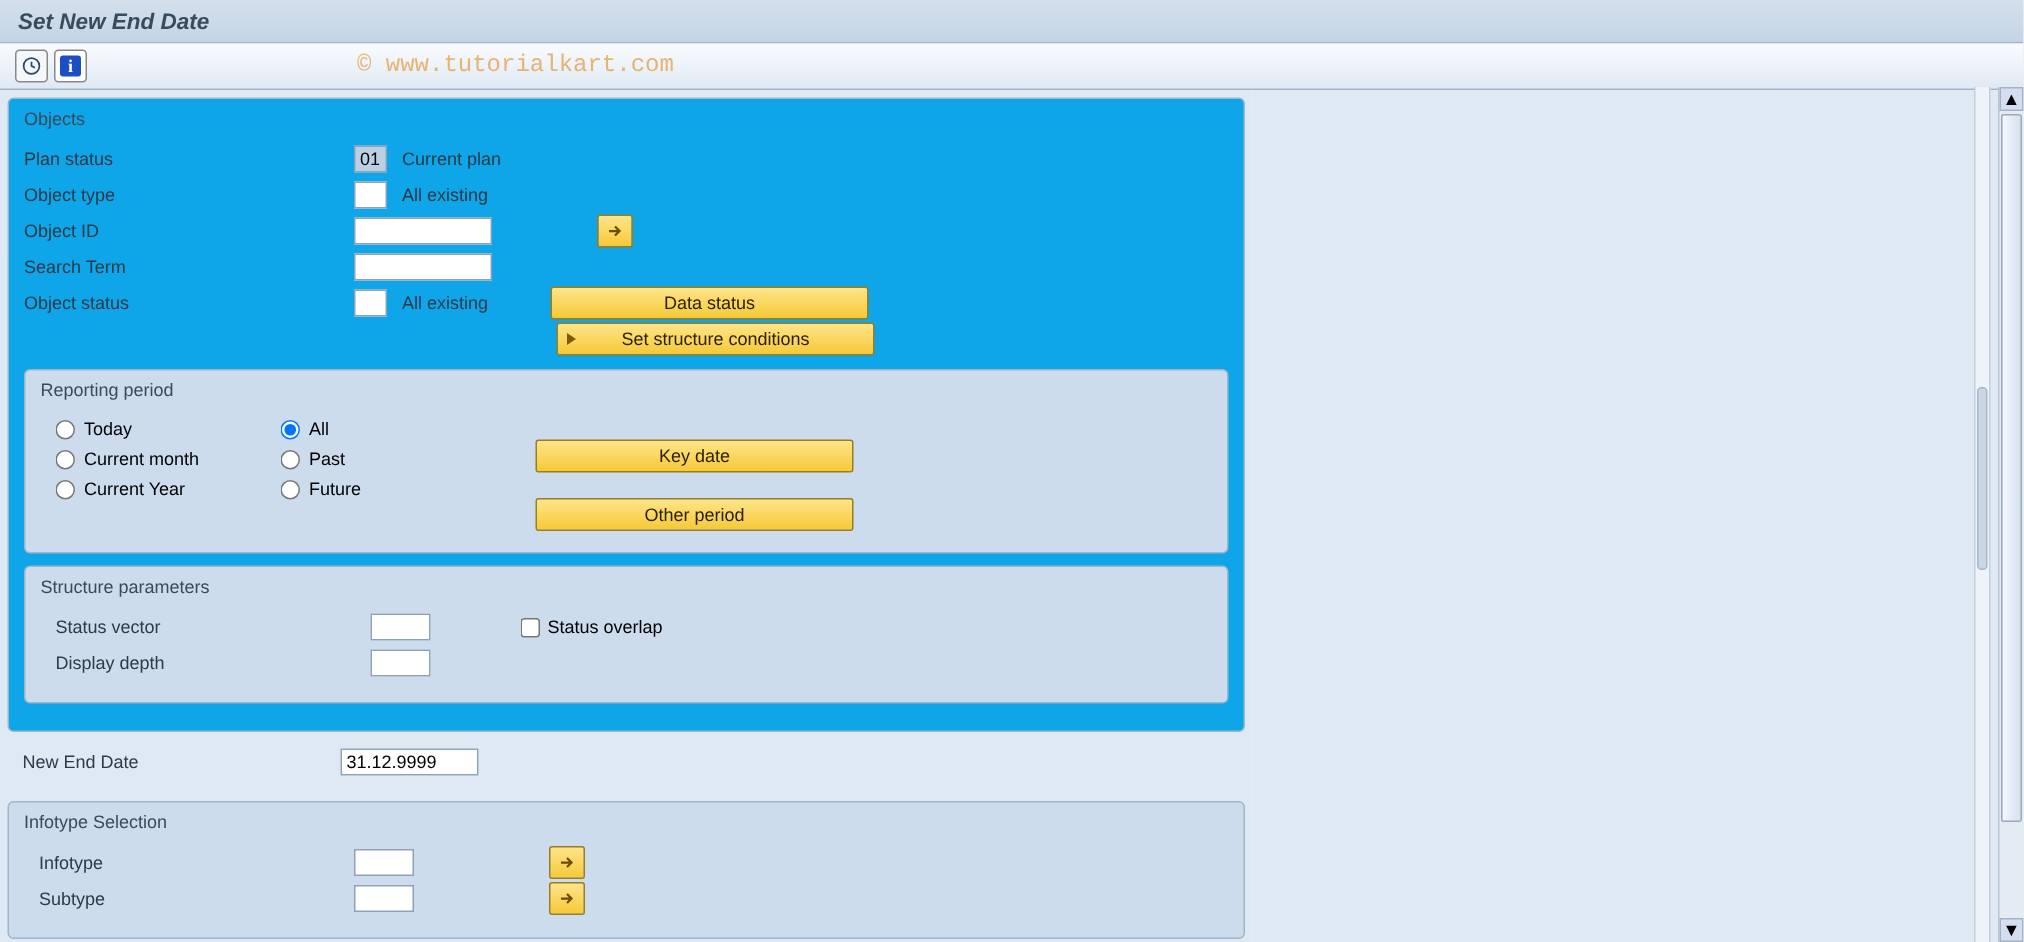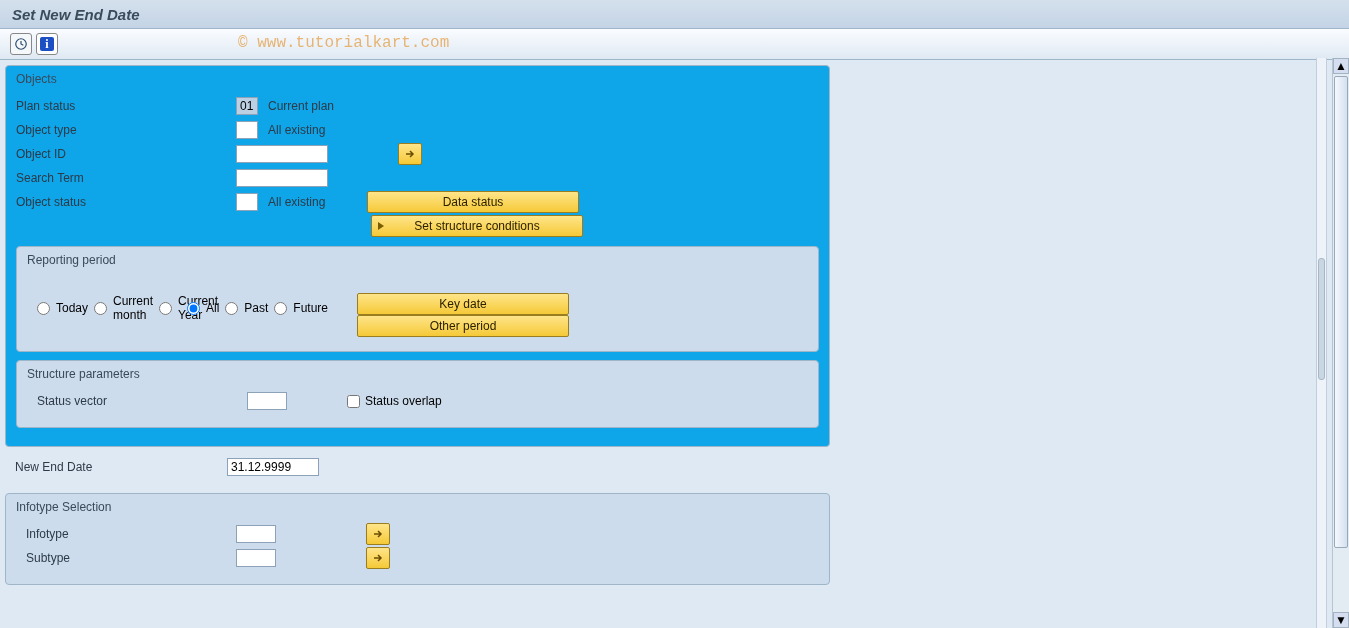--- a/index.html
+++ b/index.html
@@ -148,29 +148,29 @@
     position:absolute;
     left:6px;
     width:0;height:0;
     border-top:4px solid transparent;
     border-bottom:4px solid transparent;
     border-left:6px solid #7a5c00;
   }
 
   .radio-col {
     display:flex;
-    flex-direction:row;
+    flex-direction:column;
     gap:6px;
     margin-top:4px;
   }
   .radio-row { display:flex; align-items:center; }
   .radio-group-wrap { display:flex; padding-left:10px; }
   .radio-col.left { width: 150px; }
   .radio-col.mid { width: 150px; }
-  .radio-btns-col { display:flex; flex-direction:column; gap:0; justify-content:center; padding-top:18px; }
+  .radio-btns-col { display:flex; flex-direction:column; gap:17px; justify-content:center; padding-top:18px; }
   input[type=radio] { margin:0 6px 0 0; }
   input[type=checkbox] { margin:0 5px 0 0; }
 
   .flat-section-title {
     font-size:12px;
     color:#394a5b;
     margin:6px 0 6px 2px;
   }
 
   
@@ -317,20 +317,24 @@
         <div class="gb-title">Structure parameters</div>
         <div class="row">
           <span class="lbl in">Status vector</span>
           <input class="txt small" value="" style="">
           <span style="width:60px"></span>
           <label class="radio-row">
               <input type="checkbox" style="">
               <span>Status overlap</span>
             </label>
         </div>
+        <div class="row">
+          <span class="lbl in">Display depth</span>
+          <input class="txt small" value="" style="">
+        </div>
       </div>
     </div>
 
     <div class="row" style="padding-left:10px;">
       <span class="lbl" style="width:212px">New End Date</span>
       <input class="txt mid" value="31.12.9999" style="">
     </div>
 
     <div class="gbox inner" style="margin-top:14px;">
       <div class="gb-title">Infotype Selection</div>

